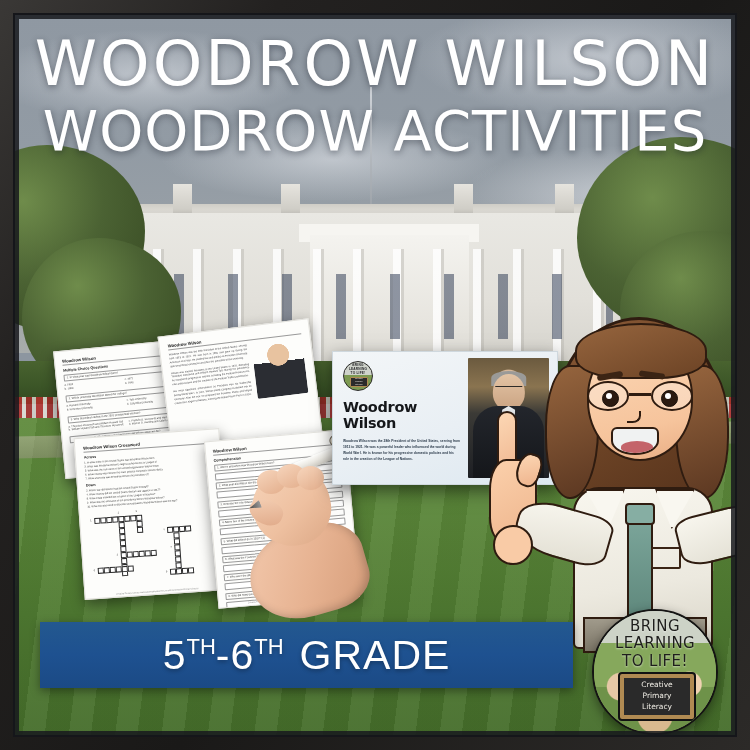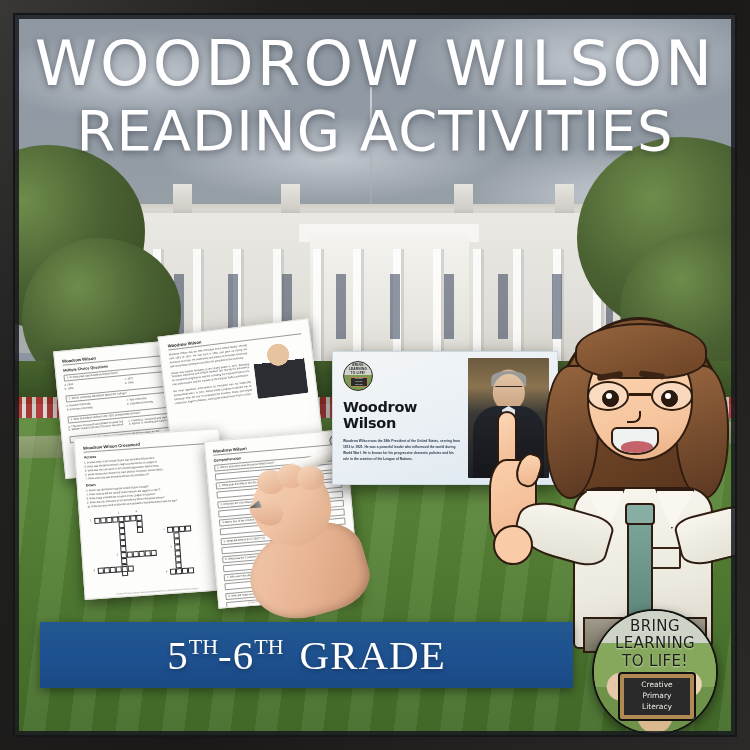--- a/index.html
+++ b/index.html
@@ -520,21 +520,21 @@
   
   #grade-banner{
     position:absolute; left:25px; top:607px; width:533px; height:66px;
     background:
       linear-gradient(180deg,#23588f 0%,#1e5190 50%,#1b4a85 100%);
     box-shadow:0 3px 9px rgba(0,0,0,.4);
     display:flex; align-items:center; justify-content:center;
   }
   #grade-banner .gt{
     color:#fff;
-    font-family:Liberation Serif, serif;
+    font-family:Liberation Sans, sans-serif;
     font-size:41px; letter-spacing:1px;
     text-shadow:0 2px 4px rgba(0,0,0,.3);
     white-space:nowrap;
   }
   #grade-banner sup{ font-size:22px; letter-spacing:0; }
   #grade-banner .sp{ display:inline-block; width:16px; }
 
   
   #brand-badge{
     position:absolute; left:577px; top:594px; width:126px; height:126px;
@@ -610,21 +610,21 @@
       <div class="tree t-right2"></div>
       <div class="hedgerow"></div>
       <div class="flowers"></div>
       <div class="lawn"></div>
       <div class="lawn-stripes"></div>
       <div class="path"></div>
     </div>
 
     <div class="headline">
       <div class="hl-1">WOODROW WILSON</div>
-      <div class="hl-2">READING ACTIVITIES</div>
+      <div class="hl-2">WOODROW ACTIVITIES</div>
     </div>
 
     <div class="sheet" id="sheet-mc">
       <div class="badge" style="right:5px; top:5px;"></div>
       <div class="hdr">Woodrow Wilson</div>
       <div class="sub">Multiple Choice Questions</div>
 
       <div class="q">1. In what year was Woodrow Wilson born?</div>
       <div class="opts">
         <div class="tiny">a. 1856</div>

